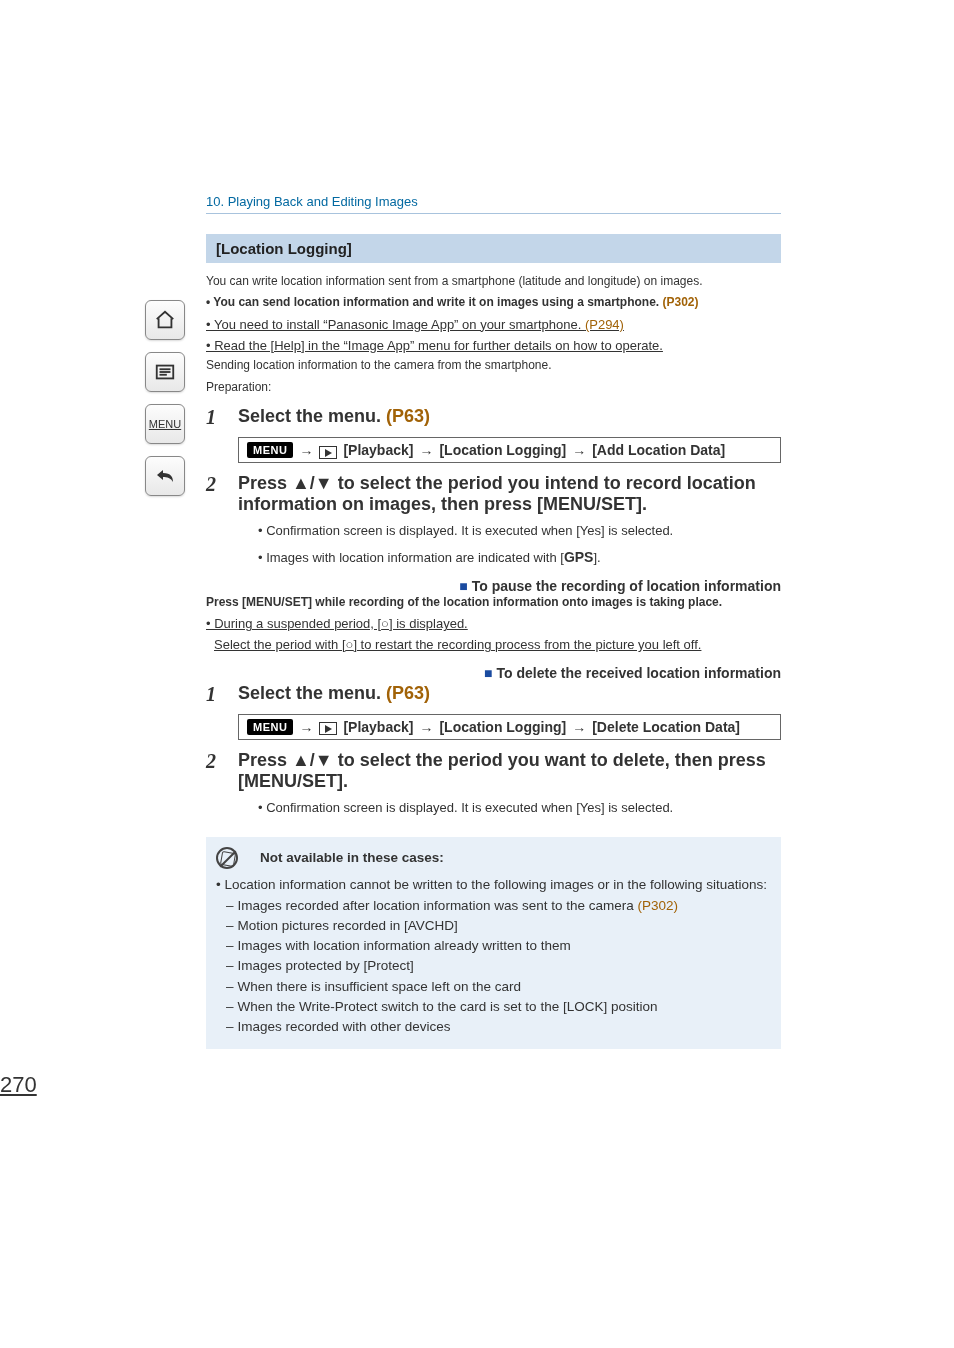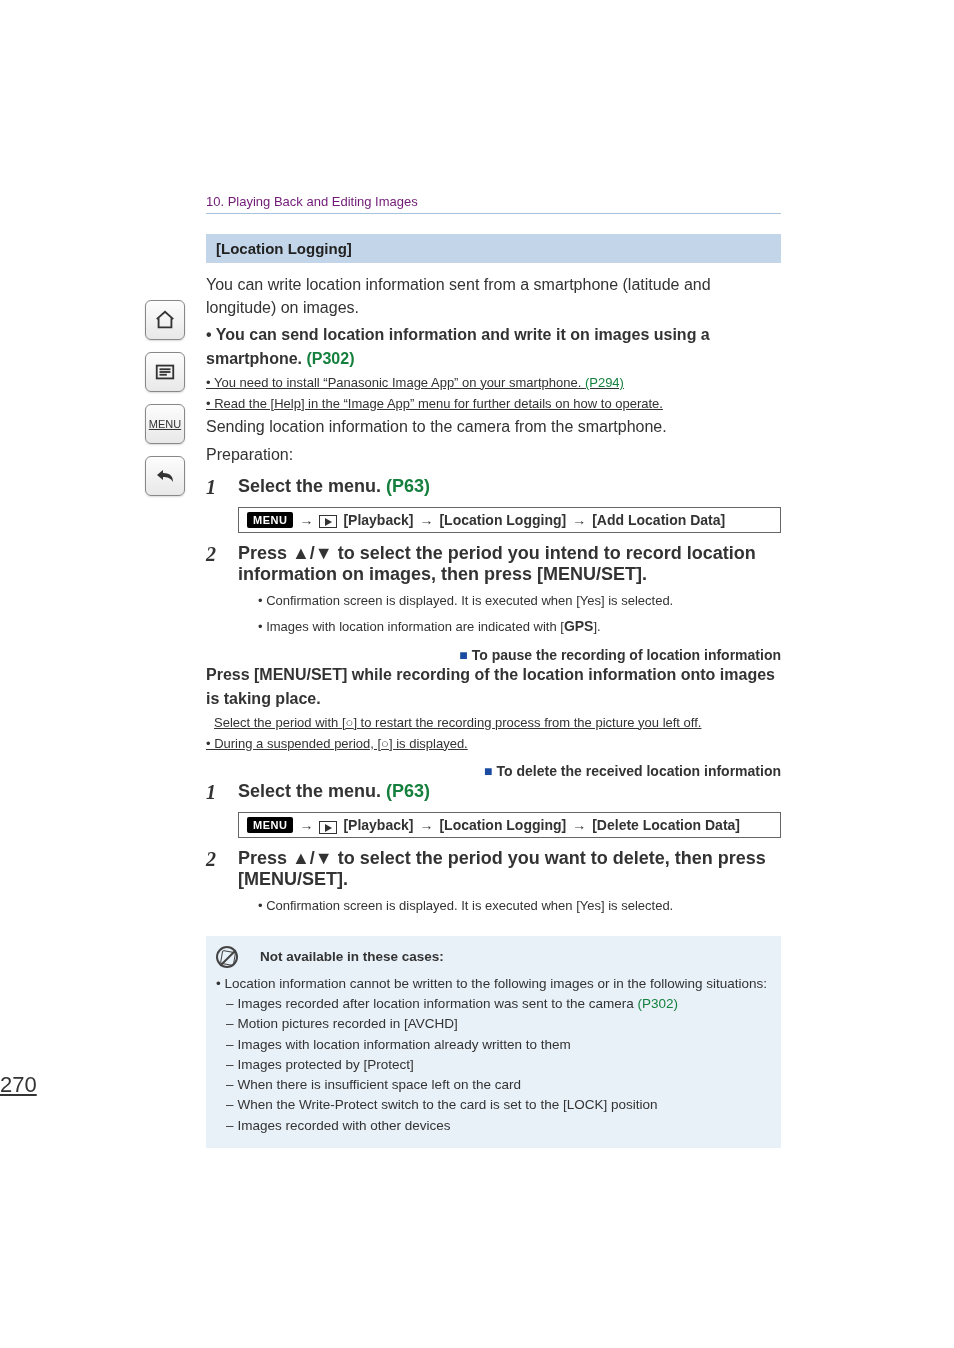--- a/index.html
+++ b/index.html
@@ -37,36 +37,36 @@
     }
     .side-btn.menu-text { font-size: 11px; font-weight: normal; text-decoration: underline;}
     .content {
       position: absolute;
       left: 206px;
       top: 194px;
       width: 575px;
     }
     .breadcrumb {
       font-size: 13px;
-      color: #701a75;
+      color: #0369a1;
       border-bottom: 1px solid #a8c3dd;
       padding-bottom: 4px;
       margin-bottom: 20px;
     }
     .section-heading {
       background: #c3d6e9;
       padding: 6px 10px;
       font-weight: bold;
       font-size: 15px;
       color: #222;
       margin-bottom: 10px;
     }
-    .para { margin-bottom: 4px; line-height: 1.45; font-size: 16px; }
+    .para { margin-bottom: 4px; line-height: 1.45; font-size: 12px; }
     .bold { font-weight: bold; }
-    .link { color: #15803d; cursor: pointer; }
+    .link { color: #a16207; cursor: pointer; }
     .bullet-line { margin-bottom: 2px; line-height: 1.45; font-size: 14px; text-decoration: underline; }
     .small { font-size: 13px; }
     .step-row { display: flex; gap: 12px; margin-top: 10px; }
     .step-num { font-size: 20px; font-weight: bold; font-style: italic; font-family: Georgia, serif; width: 20px; flex-shrink:0;}
     .step-body { flex: 1; }
     .step-body .bold { font-weight: bold; font-size: 18px;}
     .menu-path-box {
       border: 1px solid #666;
       padding: 4px 8px;
       margin-top: 8px;
@@ -233,25 +233,25 @@
       <div class="sub-bullets">
         <span>• Images with location information are indicated with [</span><span class="bold" style="font-size:14px">GPS</span><span>].</span>
       </div>
     </div>
   </div>
 
   <div class="sub-heading">
     <span class="sq">■</span><span>To pause the recording of location information</span>
   </div>
   <div class="para bold">Press [MENU/SET] while recording of the location information onto images is taking place.</div>
+  <div class="bullet-line small">
+    <span>• During a suspended period, [</span><span class="circle-char">○</span><span>] is displayed.</span>
+  </div>
   <div class="bullet-line small" style="margin-left:8px">
     <span>Select the period with [</span><span class="circle-char">○</span><span>] to restart the recording process from the picture you left off.</span>
-  </div>
-  <div class="bullet-line small">
-    <span>• During a suspended period, [</span><span class="circle-char">○</span><span>] is displayed.</span>
   </div>
 
   <div class="sub-heading">
     <span class="sq">■</span><span>To delete the received location information</span>
   </div>
 
   <div class="step-row" style="margin-top:2px">
     <div class="step-num">1</div>
     <div class="step-body">
       <span class="bold">Select the menu. </span><span class="link bold">(P63)</span>

